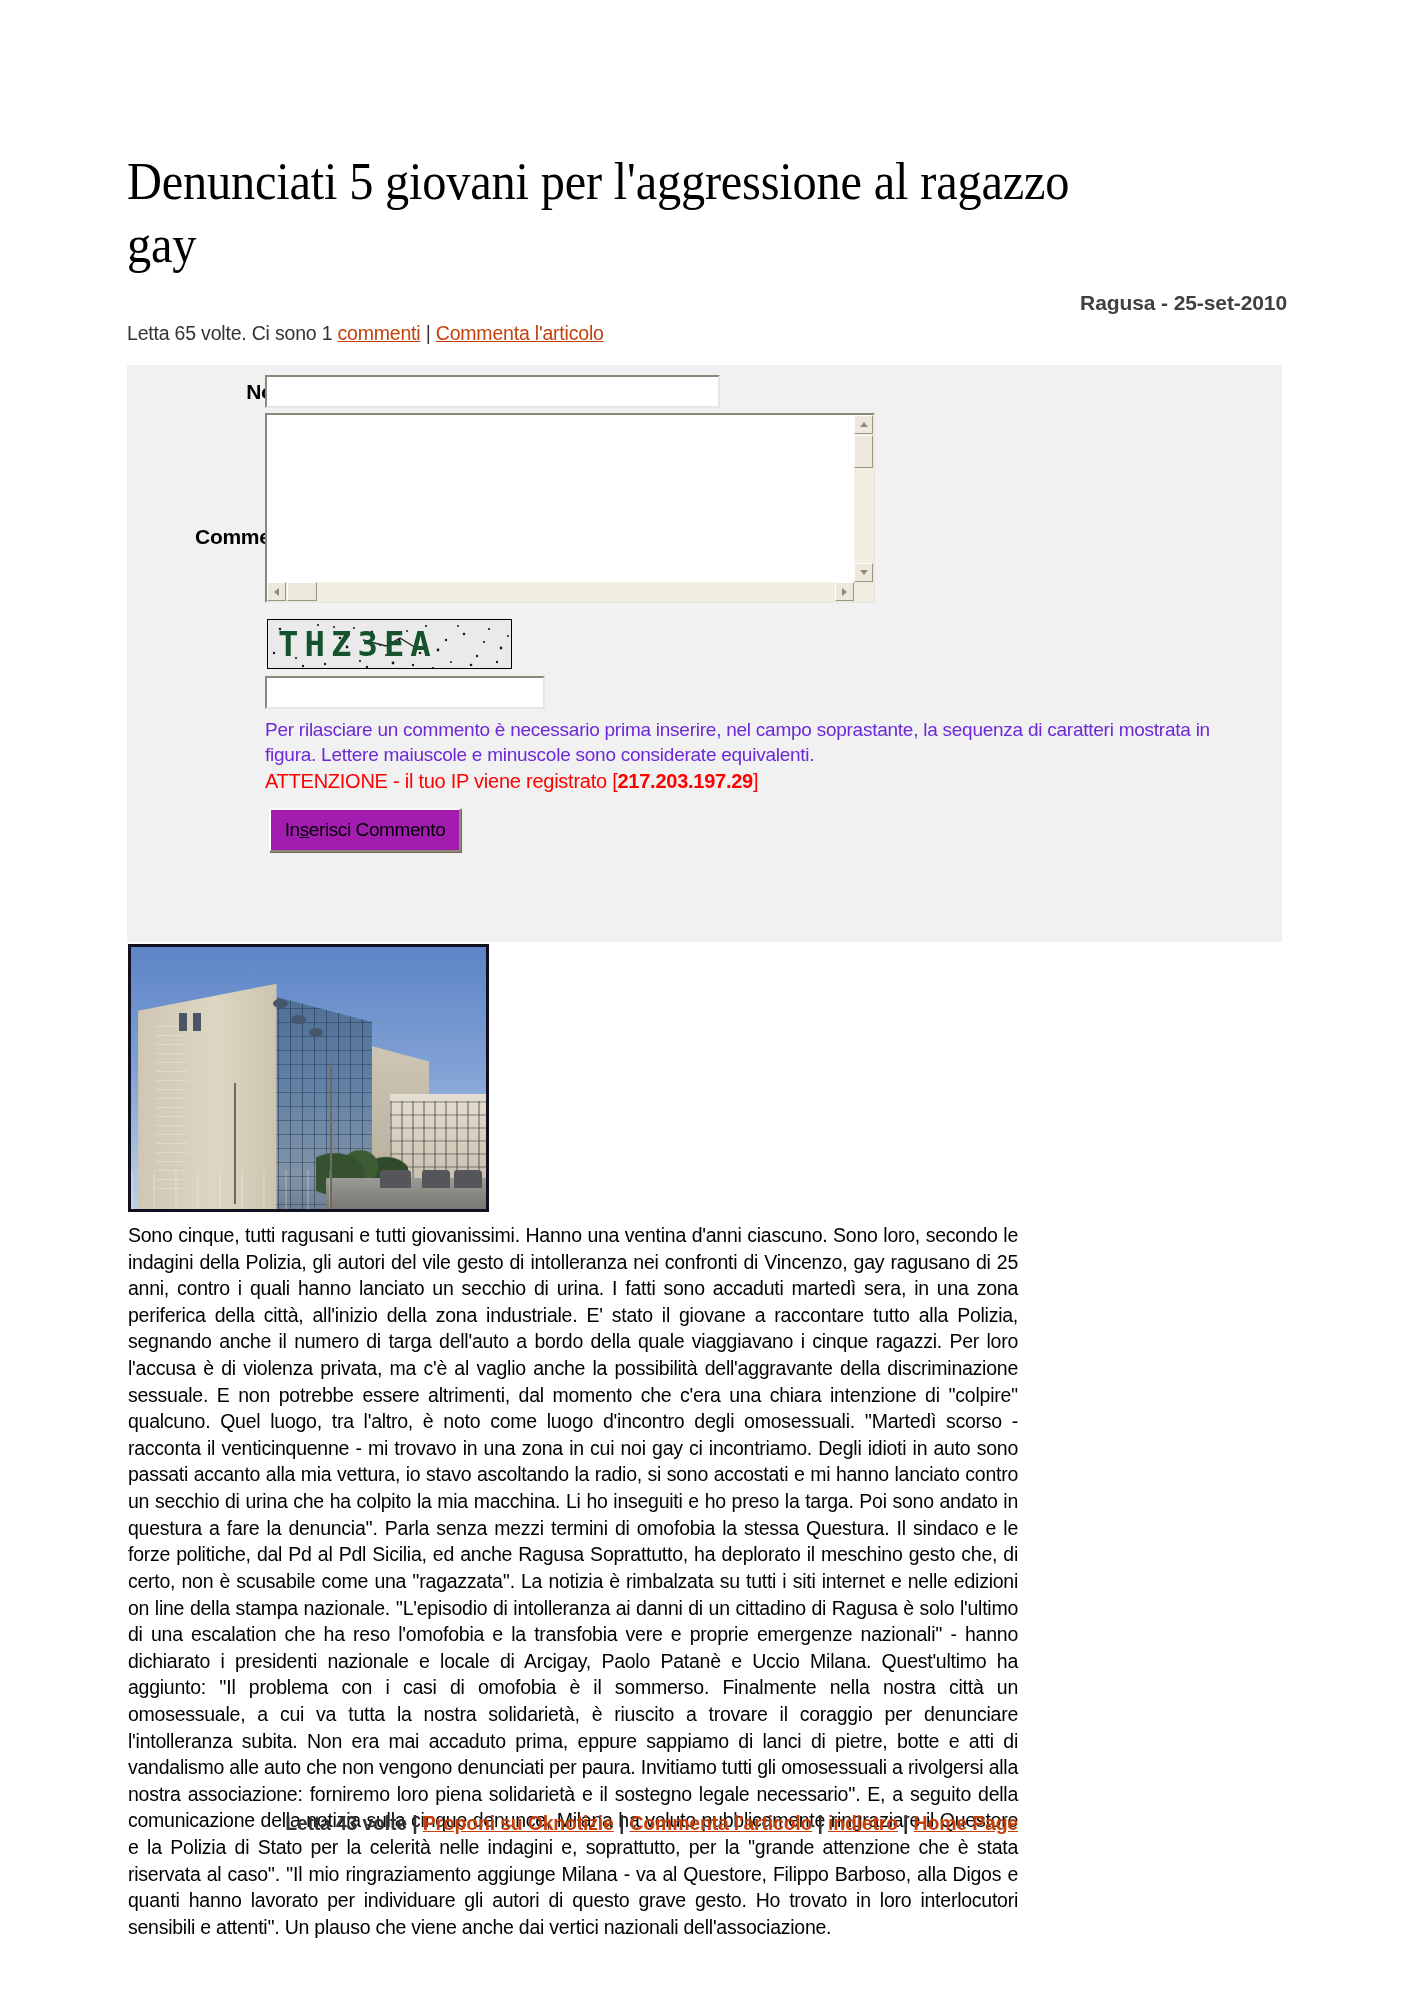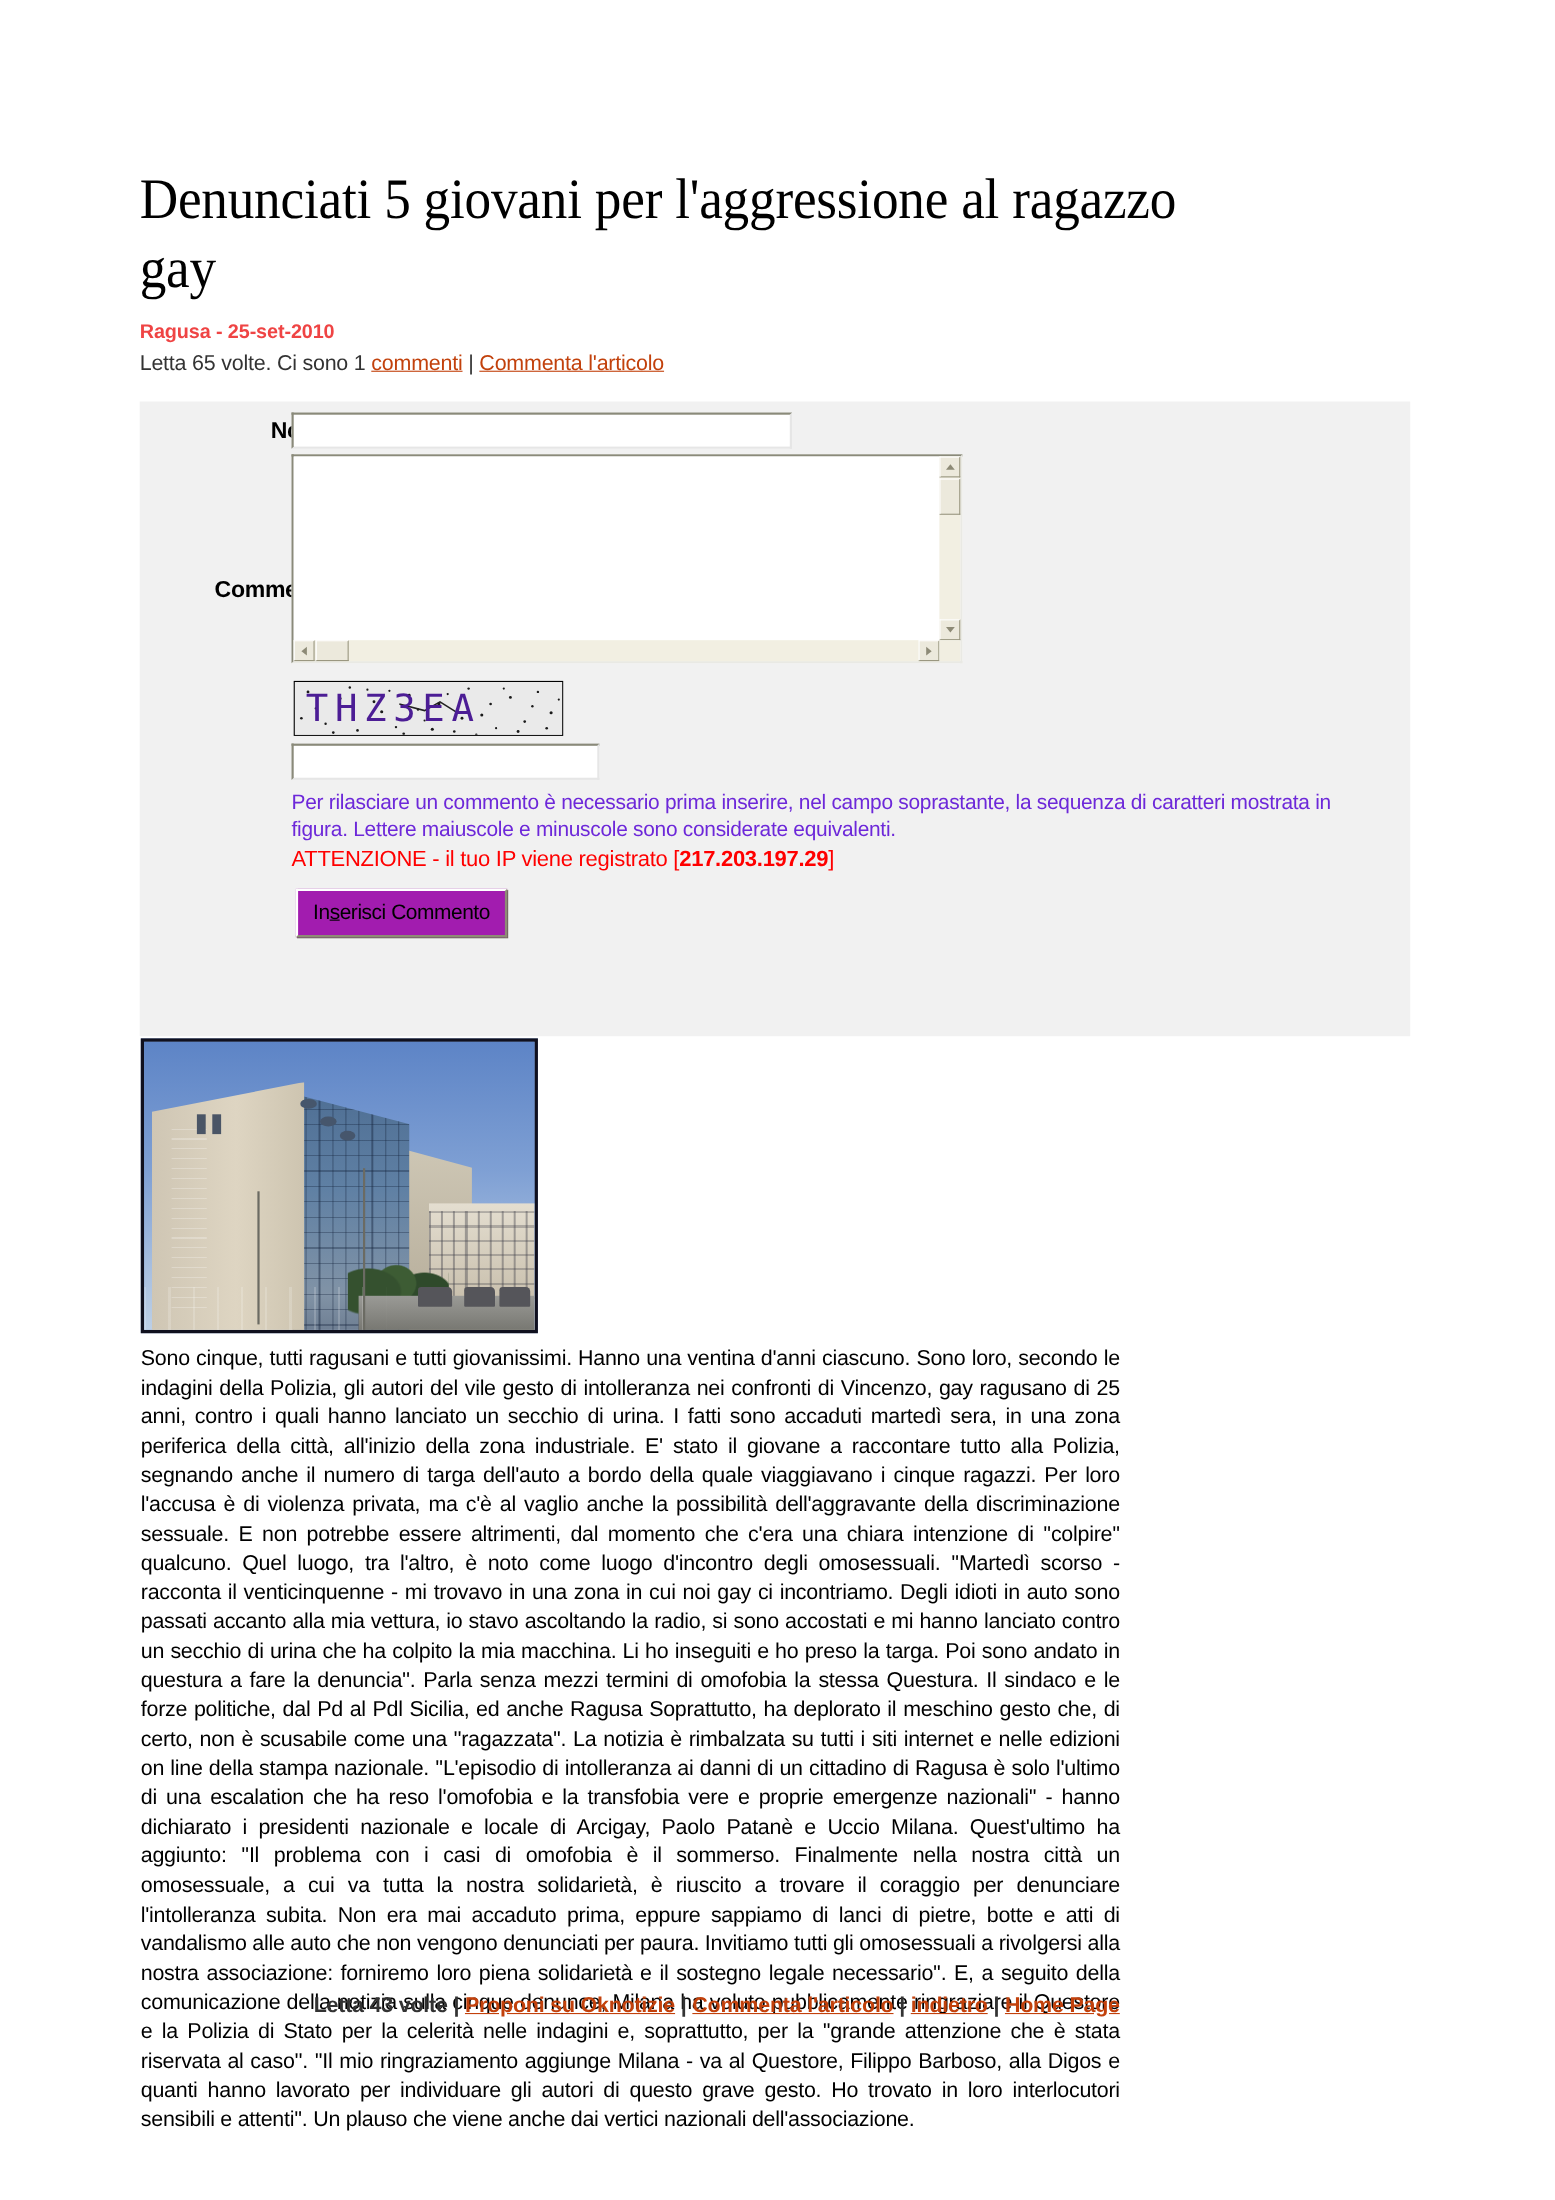--- a/index.html
+++ b/index.html
@@ -38,25 +38,26 @@
     letter-spacing: -0.2px;
     color: #000000;
     margin: 0;
     width: 1020px;
     transform: scaleX(0.93);
     transform-origin: left top;
   }
 
   
   .byline {
-    color: #ef4444;
+    color: #404040;
     font-weight: bold;
-    font-size: 18px;
+    font-size: 21px;
     margin-top: 14px;
     letter-spacing: -0.1px;
+    text-align: right;
   }
   .readinfo {
     font-size: 19.5px;
     color: #333333;
     margin-top: 7px;
     letter-spacing: -0.2px;
   }
   .readinfo a,
   .footerbar a {
     color: #c2410c;
@@ -189,23 +190,23 @@
     border: 1px solid #000000;
     box-sizing: border-box;
     background: #e9e9e9;
     overflow: hidden;
   }
   .captcha-text {
     position: absolute;
     left: 10px; top: 4px;
     font-family: "DejaVu Sans Mono", monospace;
     font-size: 34px;
-    font-weight: normal;
+    font-weight: bold;
     letter-spacing: 6px;
-    color: #4c1d95;
+    color: #14532d;
     white-space: nowrap;
   }
   .input-captcha {
     position: absolute;
     left: 138px;
     top: 311px;
     width: 280px;
     height: 33px;
     background: #ffffff;
     border: 2px solid;

